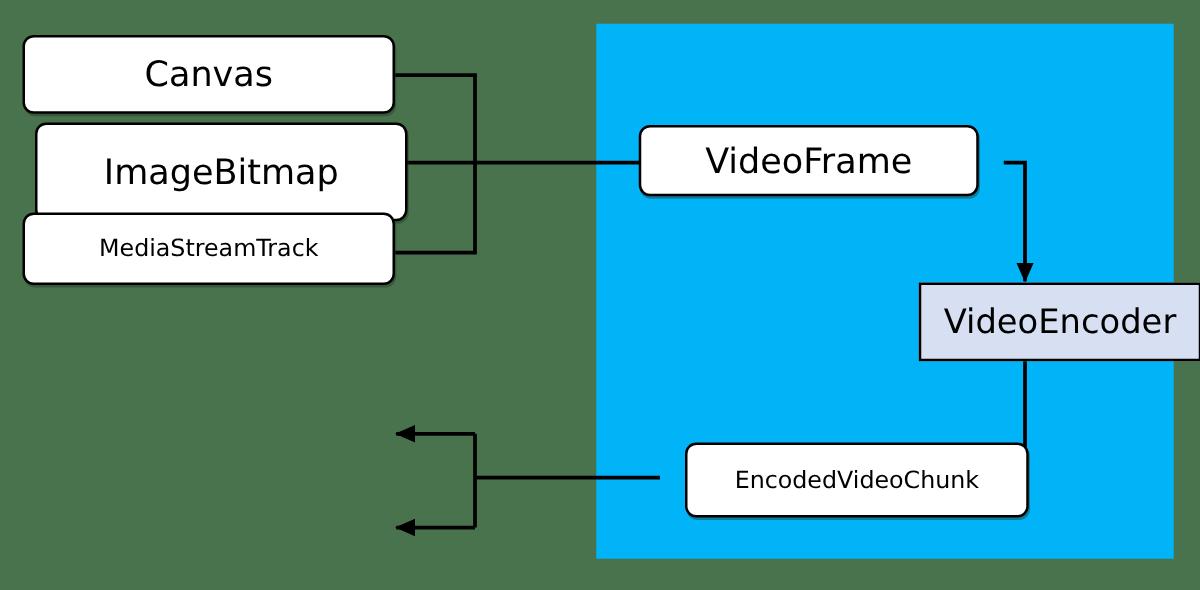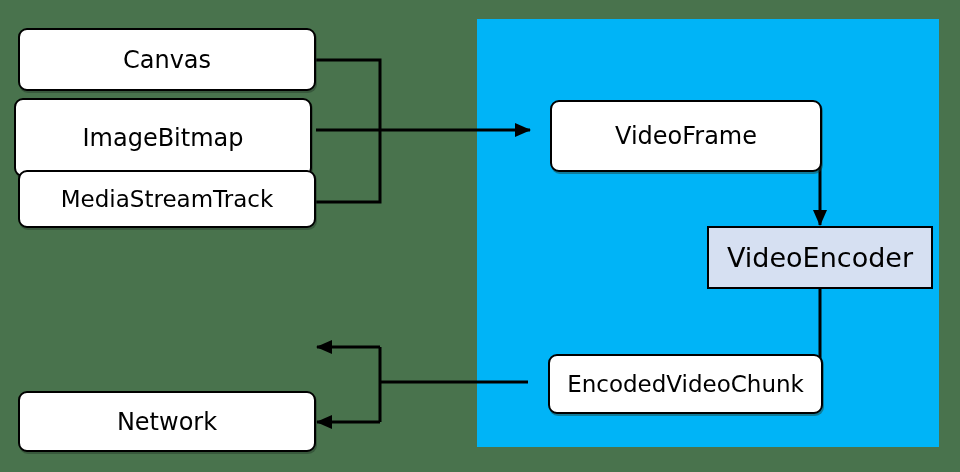--- a/index.html
+++ b/index.html
@@ -42,29 +42,30 @@
     color: #000000;
     text-align: center;
     white-space: nowrap;
   }
   .node.rounded {
     border-radius: 9px;
     box-shadow: 1px 2px 0 rgba(35, 55, 40, 0.45);
   }
   .node.square {
     border-radius: 0;
+    margin-left: 28px;
   }
-  .f-lg { font-size: 24px; }
+  .f-lg { font-size: 28px; }
   .f-md { font-size: 27px; }
-  .f-sm { font-size: 23px; }
+  .f-sm { font-size: 19px; }
 
   #node-canvas             { left: 18px;  top: 28px;  width: 298px; height: 63px; }
-  #node-image-bitmap       { left: 14px;  top: 98px;  width: 298px; height: 79px; }
+  #node-image-bitmap       { left: 28px;  top: 98px;  width: 298px; height: 79px; }
   #node-media-stream-track { left: 18px;  top: 170px; width: 298px; height: 58px; }
-  #node-video-frame        { left: 550px; top: 100px; width: 272px; height: 72px; text-align: center; }
+  #node-video-frame        { left: 511px; top: 100px; width: 272px; height: 57px; text-align: center; }
   #node-video-encoder      { left: 707px; top: 226px; width: 226px; height: 63px; background: #d6e0f2; }
   #node-encoded-video-chunk{ left: 528px; top: 354px; width: 275px; height: 60px; margin-left: 20px; }
   #node-storage            { left: 18px;  top: 315px; width: 298px; height: 62px; }
   #node-network            { left: 18px;  top: 391px; width: 298px; height: 61px; }
 </style>
 </head>
 <body>
 
 <div class="stage">
 
@@ -92,15 +93,14 @@
 
   <div class="node rounded f-sm" id="node-media-stream-track">MediaStreamTrack</div>
 
   <div class="node rounded f-lg" id="node-video-frame">VideoFrame</div>
 
   <div class="node square f-md" id="node-video-encoder">VideoEncoder</div>
 
   <div class="node rounded f-sm" id="node-encoded-video-chunk">EncodedVideoChunk</div>
 
 
-  <div class="node rounded f-lg" id="node-network">Network</div>
 
 </div>
 
 </body></html>

